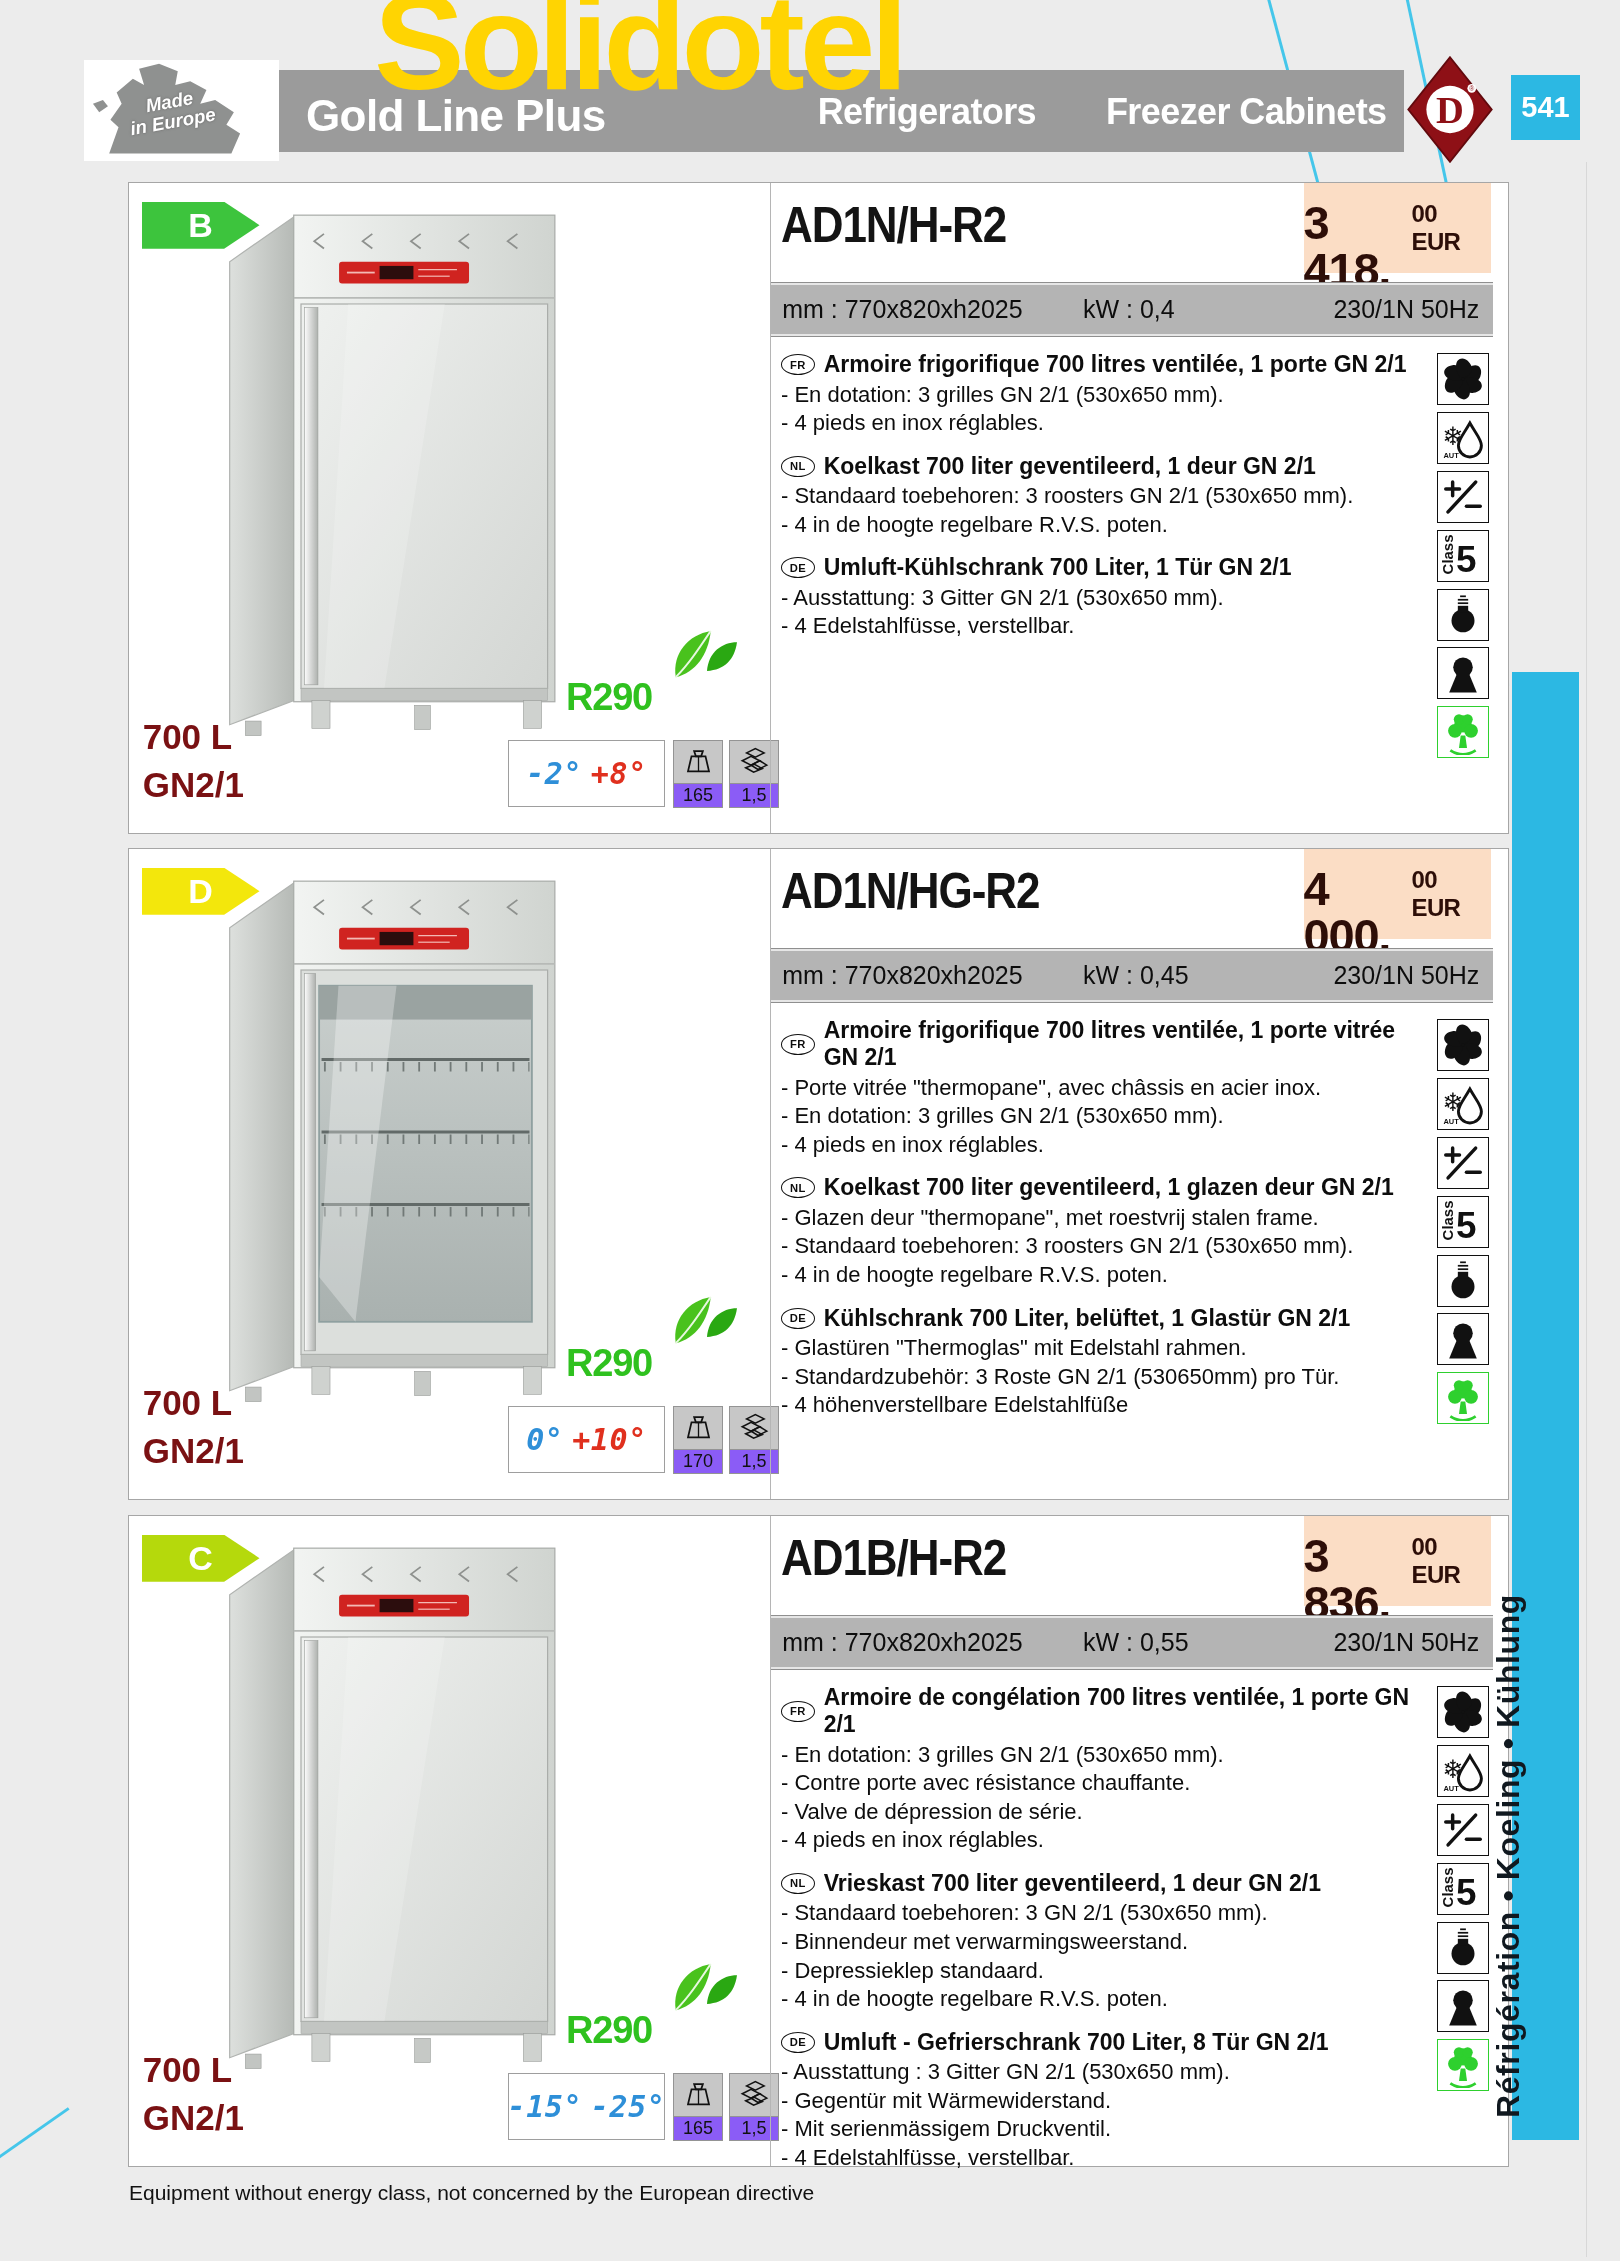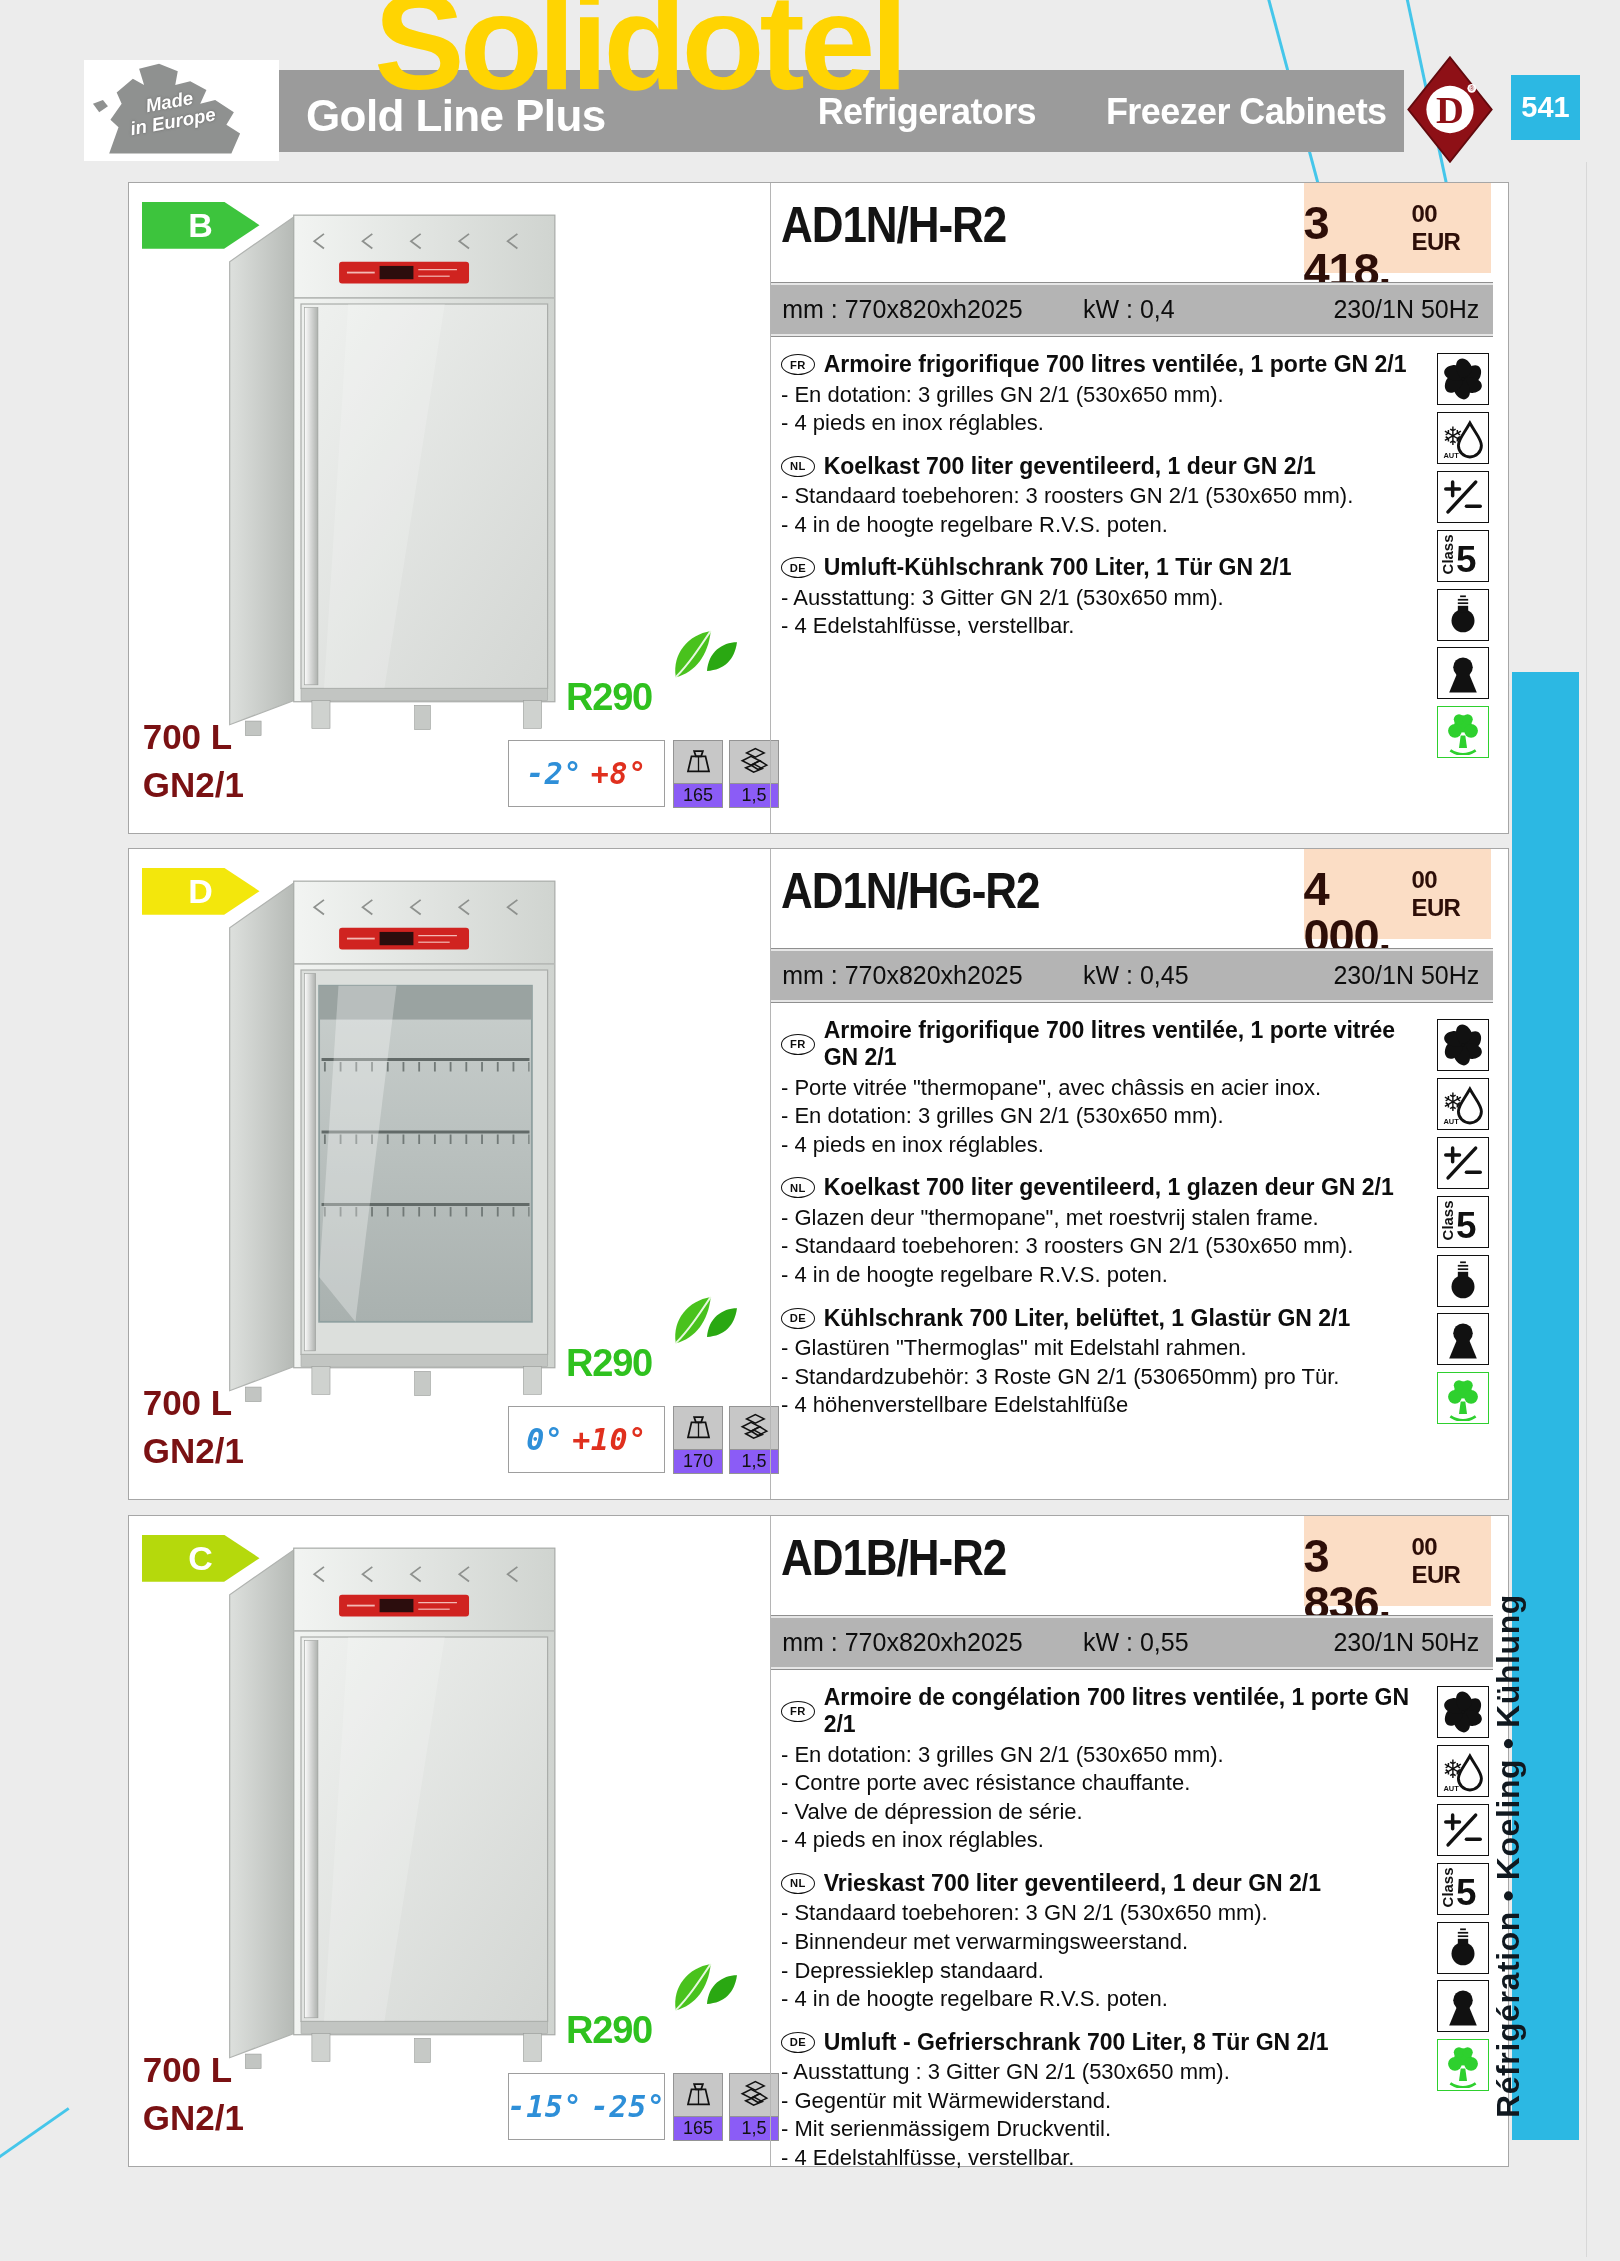--- a/index.html
+++ b/index.html
@@ -653,15 +653,16 @@
             </svg>
           </div>
       </div>
     </div>
   </div>
 
   <div class="side-tab">
     <div class="side-text">Réfrigération • Koeling • Kühlung</div>
   </div>
 
+  <div class="footnote">Equipment without energy class, not concerned by the European directive</div>
 
 </div>
 
 
 </body></html>

